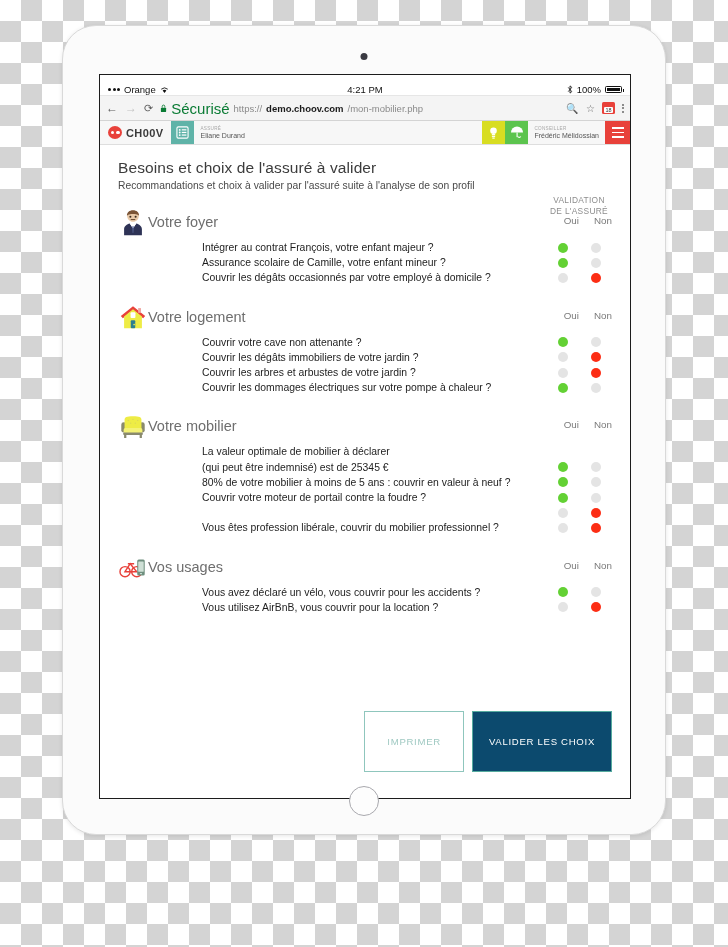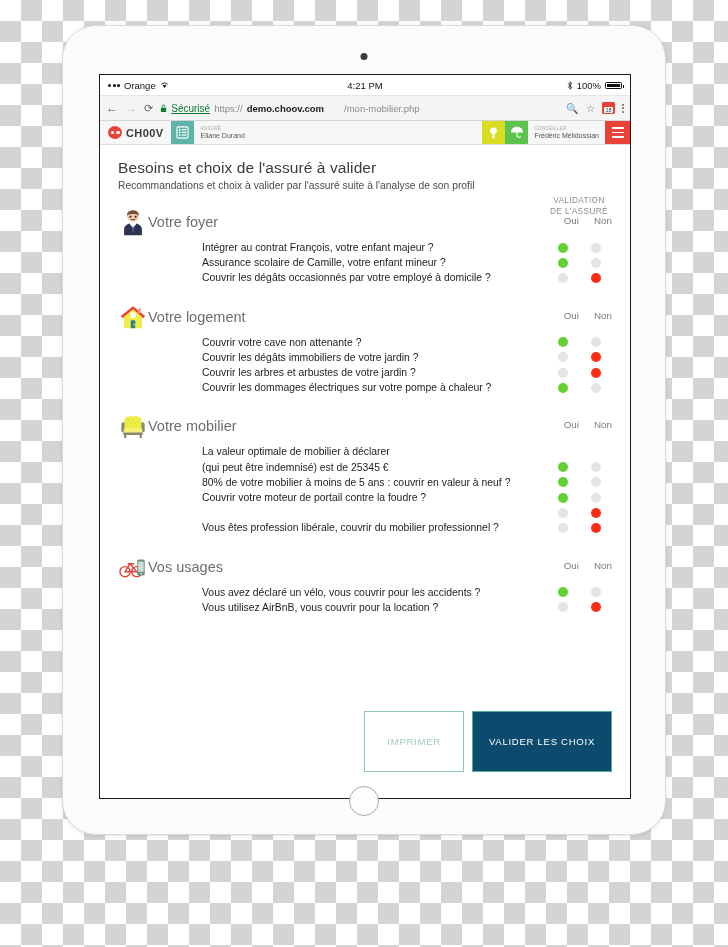--- a/index.html
+++ b/index.html
@@ -60,21 +60,21 @@
     background: #ffffff;
     border: 1.4px solid #1c1c1c;
     overflow: hidden;
   }
 
   
   #status-bar {
     height: 21px;
     background: #ffffff;
     display: flex;
-    align-items: center;
+    align-items: flex-end;
     padding: 0 8px;
     font-size: 9.5px;
     color: #111;
     border-bottom: 1px solid #e6e6e6;
     position: relative;
   }
   .sb-left { display: flex; align-items: center; gap: 4px; }
   .sig-dots { display: flex; gap: 1.5px; align-items: center; }
   .sig-dots i { width: 3px; height: 3px; border-radius: 50%; background: #111; display: block; }
   .sb-center {
@@ -104,24 +104,24 @@
   .reload { font-size: 11px; color: #5a5a5a; }
   #omnibox {
     flex: 1;
     display: flex;
     align-items: center;
     gap: 4px;
     font-size: 9.5px;
     white-space: nowrap;
     overflow: hidden;
   }
-  .secure-label { color: #0a7b34; font-size: 10px; text-decoration: underline; }
+  .secure-label { color: #0a7b34; font-size: 15px; }
   .url-scheme { color: #8a8a8a; }
   .url-host { color: #1a1a1a; font-weight: bold; }
-  .url-path { color: #8a8a8a; margin-left: 16px; }
+  .url-path { color: #8a8a8a; }
   .bar-icons { display: flex; align-items: center; gap: 7px; font-size: 10px; color: #6a6a6a; }
   .ext-badge {
     width: 13px; height: 12px; background: #e8413a; border-radius: 1.5px;
     display: flex; align-items: flex-end; justify-content: center;
     position: relative;
   }
   .ext-badge span {
     font-size: 5.5px; background:#fff; color:#333; display:block;
     width: 9px; text-align:center; border-radius:1px; margin-bottom: 1px;
     line-height: 6px;

